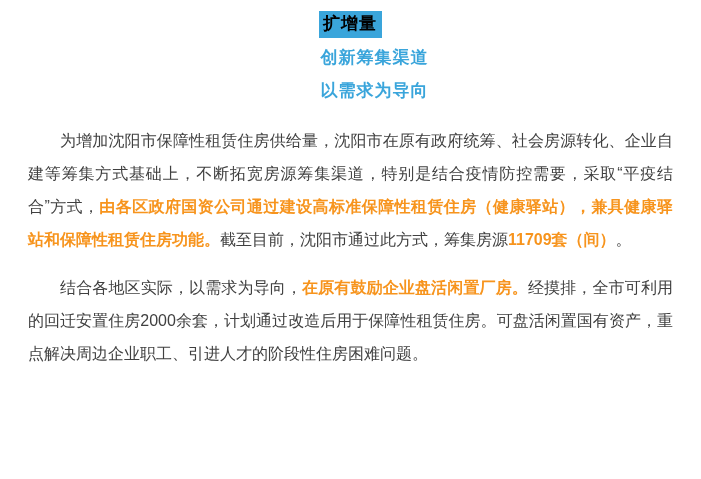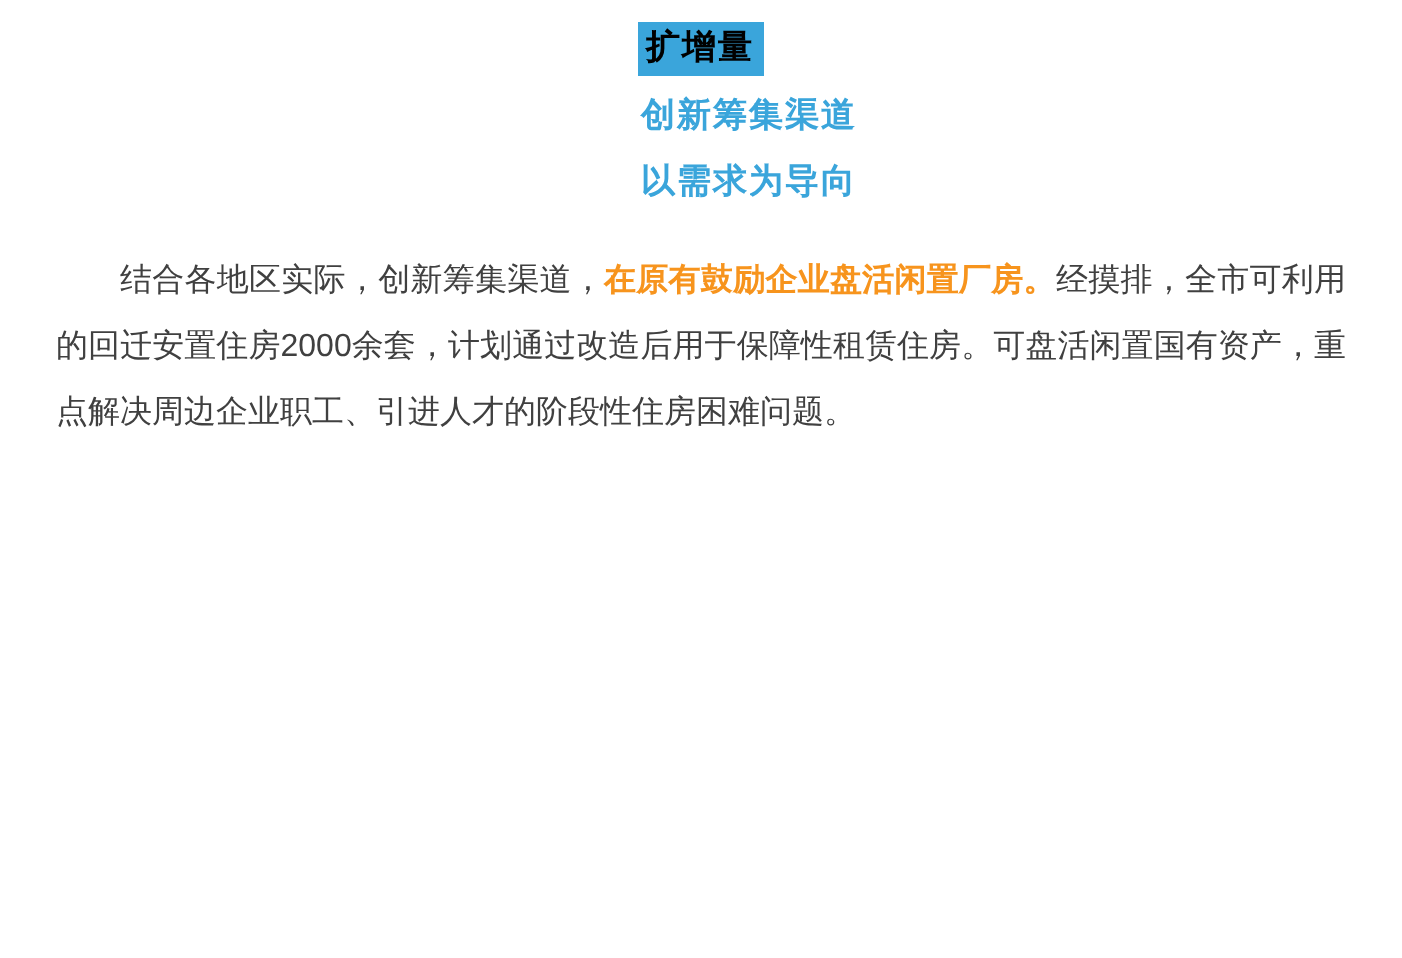--- a/index.html
+++ b/index.html
@@ -73,15 +73,16 @@
 <div class="page">
   <div class="header">
     <div class="badge-row">
       <span class="badge">扩增量</span>
     </div>
     <div class="subtitle">创新筹集渠道</div>
     <div class="subtitle">以需求为导向</div>
   </div>
 
   <div class="article-body">
-    <p class="para"><span>结合各地区实际，创新筹集渠道，</span><span class="hl">在原有鼓励企业盘活闲置厂房。</span><span>经摸排，全市可利用的回迁安置住房2000余套，计划通过改造后用于保障性租赁住房。可盘活闲置国有资产，重点解决周边企业职工、引进人才的阶段性住房困难问题。</span></p>
+    <p class="para"><span>为增加沈阳市保障性租赁住房供给量，沈阳市在原有政府统筹、社会房源转化、企业自建等筹集方式基础上，不断拓宽房源筹集渠道，特别是结合疫情防控需要，采取“平疫结合”方式，</span><span class="hl">由各区政府国资公司通过建设高标准保障性租赁住房（健康驿站），兼具健康驿站和保障性租赁住房功能。</span><span>截至目前，沈阳市通过此方式，筹集房源</span><span class="hl">11709套（间）</span><span>。</span></p>
+    <p class="para"><span>结合各地区实际，以需求为导向，</span><span class="hl">在原有鼓励企业盘活闲置厂房。</span><span>经摸排，全市可利用的回迁安置住房2000余套，计划通过改造后用于保障性租赁住房。可盘活闲置国有资产，重点解决周边企业职工、引进人才的阶段性住房困难问题。</span></p>
   </div>
 </div>
 
 </body></html>

